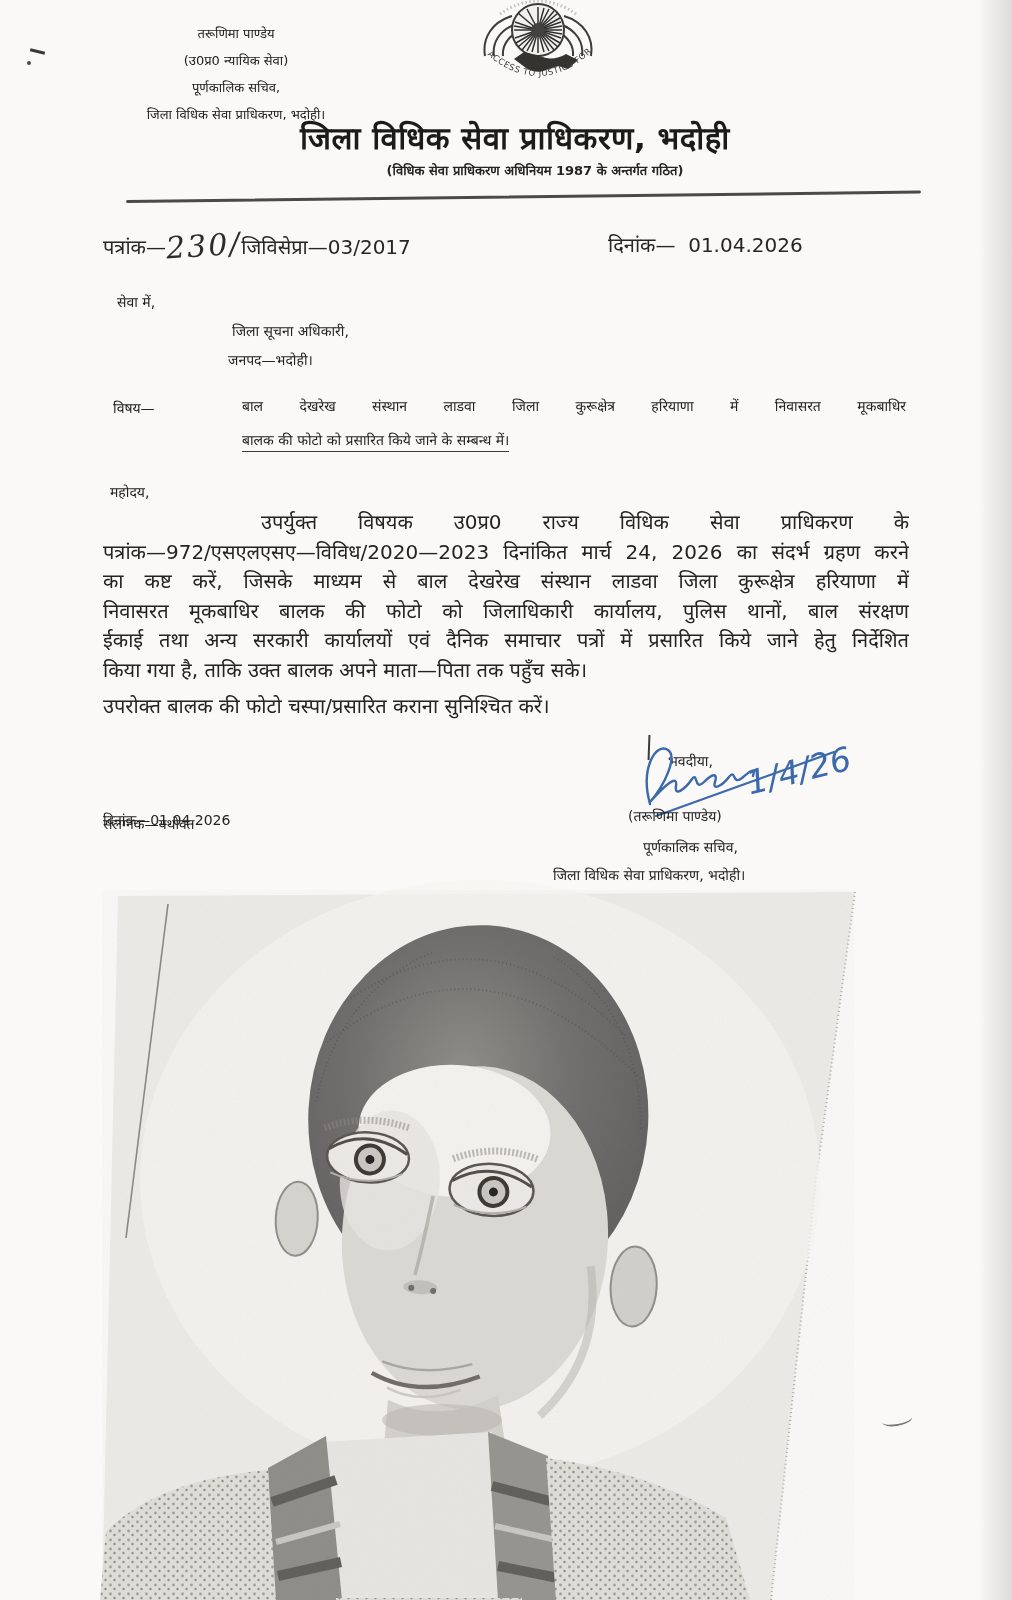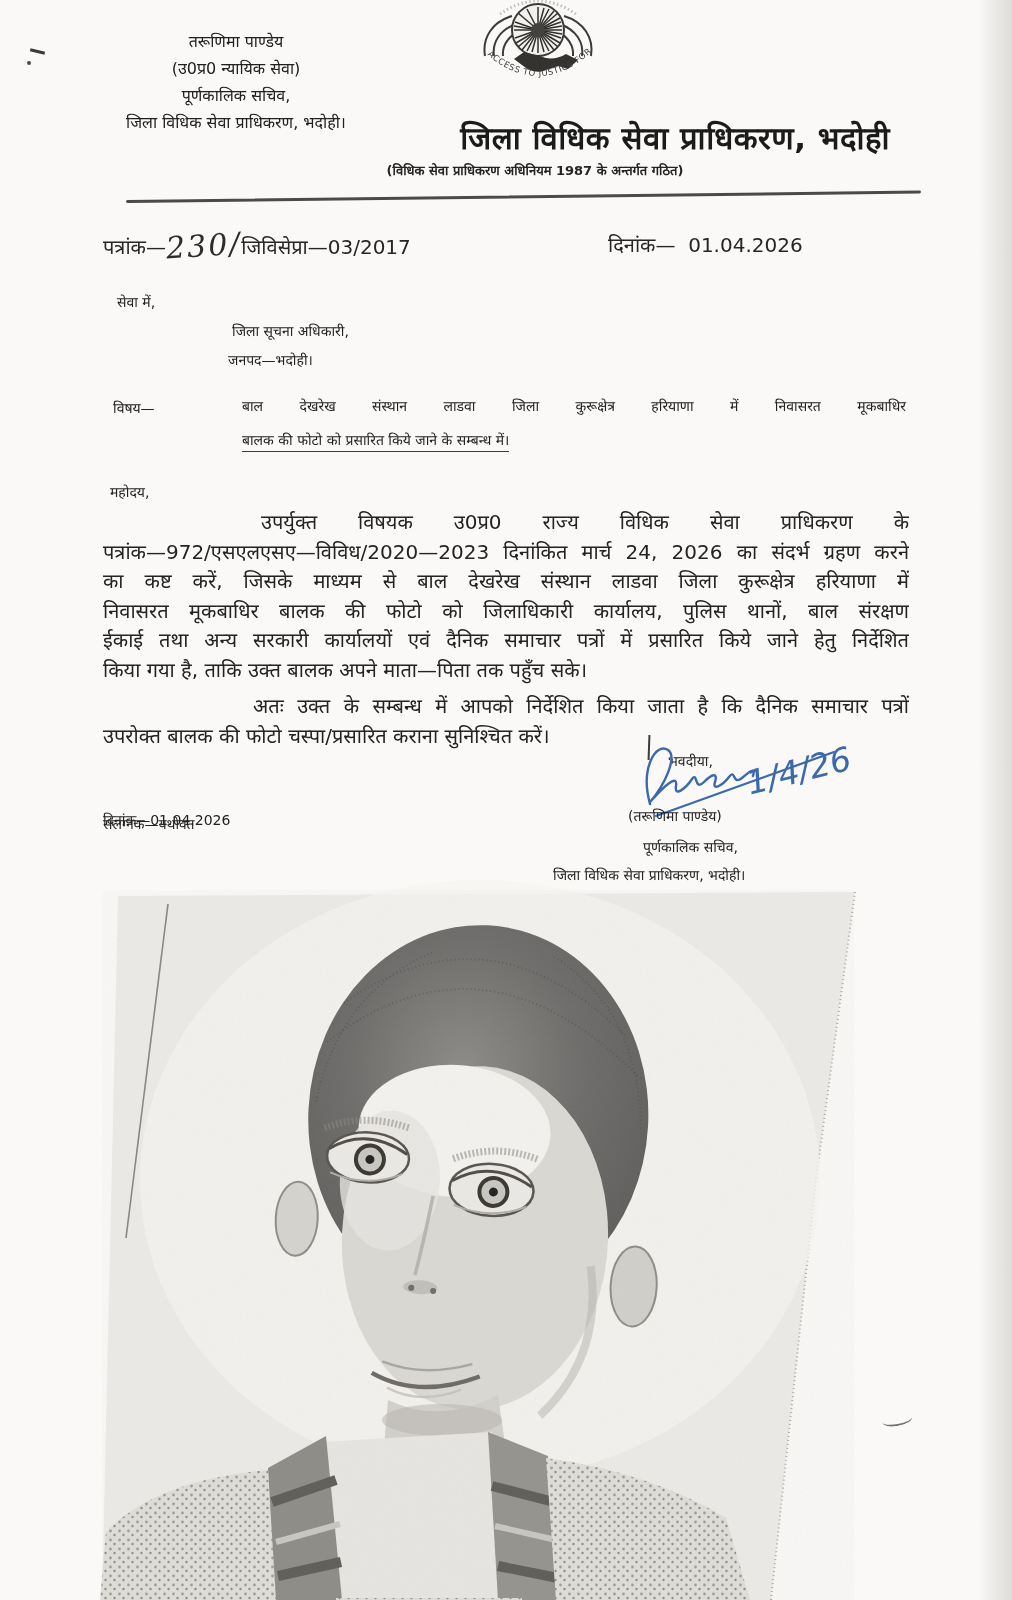--- a/index.html
+++ b/index.html
@@ -17,22 +17,22 @@
   
   .edge-right { right:0; top:0; width:34px; height:1600px;
     background: linear-gradient(to right, rgba(120,118,114,0), rgba(130,128,124,.14) 55%, rgba(140,138,134,.26)); }
   .corner-dash { left:30px; top:50px; width:15px; height:3px; background:#3a3a38; transform:rotate(14deg); }
   .corner-dot  { left:27px; top:61px; width:4px; height:4px; border-radius:50%; background:#4a4a48; }
   .pen-mark { left:882px; top:1414px; width:30px; height:12px;
     border-bottom:2.5px solid #55534f; border-radius:0 0 60% 60%; transform:rotate(-10deg); opacity:.8; }
   .sig-tick { left:648px; top:735px; width:2px; height:25px; background:#3d3d3b; transform:rotate(2deg); }
 
   
-  .lh-block { left:100px; top:28px; width:272px; text-align:center; font-size:16px; line-height:27px; color:#202020; }
-  .doc-title { left:300px; top:116px; width:590px; text-align:right; font-size:31px; font-weight:bold; color:#1b1b1b; letter-spacing:.5px; }
+  .lh-block { left:100px; top:20px; width:272px; text-align:center; font-size:13px; line-height:27px; color:#202020; }
+  .doc-title { left:300px; top:116px; width:590px; text-align:left; font-size:31px; font-weight:bold; color:#1b1b1b; letter-spacing:.5px; }
   .doc-subtitle { left:300px; top:161px; width:470px; text-align:center; font-size:13px; font-weight:bold; color:#242424; }
   .head-rule { left:126px; top:200px; width:795px; height:2.6px; background:#4a4a48;
     transform:rotate(-0.68deg); transform-origin:left center; border-radius:2px; }
 
   
   .ref-row { left:103px; top:226px; font-size:20px; white-space:nowrap; }
   .ref-row .hand { font-family:"DejaVu Serif","Liberation Serif",serif; font-style:italic;
     font-size:30px; letter-spacing:2px; display:inline-block; transform:rotate(-4deg); position:relative; top:2px; color:#2c2c2c; }
   .date-row { left:608px; top:231px; font-size:20px; white-space:nowrap; }
 
@@ -168,21 +168,20 @@
   <div class="abs para p1">
     <div class="jline indent155">उपर्युक्त विषयक उ0प्र0 राज्य विधिक सेवा प्राधिकरण के</div>
     <div class="jline">पत्रांक—972/एसएलएसए—विविध/2020—2023 दिनांकित मार्च 24, 2026 का संदर्भ ग्रहण करने</div>
     <div class="jline">का कष्ट करें, जिसके माध्यम से बाल देखरेख संस्थान लाडवा जिला कुरूक्षेत्र हरियाणा में</div>
     <div class="jline">निवासरत मूकबाधिर बालक की फोटो को जिलाधिकारी कार्यालय, पुलिस थानों, बाल संरक्षण</div>
     <div class="jline">ईकाई तथा अन्य सरकारी कार्यालयों एवं दैनिक समाचार पत्रों में प्रसारित किये जाने हेतु निर्देशित</div>
     <div class="line">किया गया है, ताकि उक्त बालक अपने माता—पिता तक पहुँच सके।</div>
   </div>
 
   <div class="abs para p2">
-    <div class="jline indent150">अतः उक्त के सम्बन्ध में आपको निर्देशित किया जाता है कि दैनिक समाचार पत्रों</div>
     <div class="line">उपरोक्त बालक की फोटो चस्पा/प्रसारित कराना सुनिश्चित करें।</div>
   </div>
 
   <div class="abs t20 closing">भवदीया,</div>
 
   <svg class="abs sig-svg" width="300" height="112" viewBox="0 0 300 112">
     <g stroke="#3b69ab" fill="none" stroke-linecap="round">
       <path stroke-width="2.4" d="M52,80 C42,44 58,18 70,26 C80,33 66,62 52,78 C68,60 80,50 78,62 C76,74 88,64 94,55 C100,47 96,68 106,58 C114,50 120,48 117,58 C114,67 124,62 131,53 C138,44 134,62 144,54 C151,48 158,42 155,52"></path>
       <path stroke-width="2.2" d="M58,92 L236,28"></path>
     </g>

